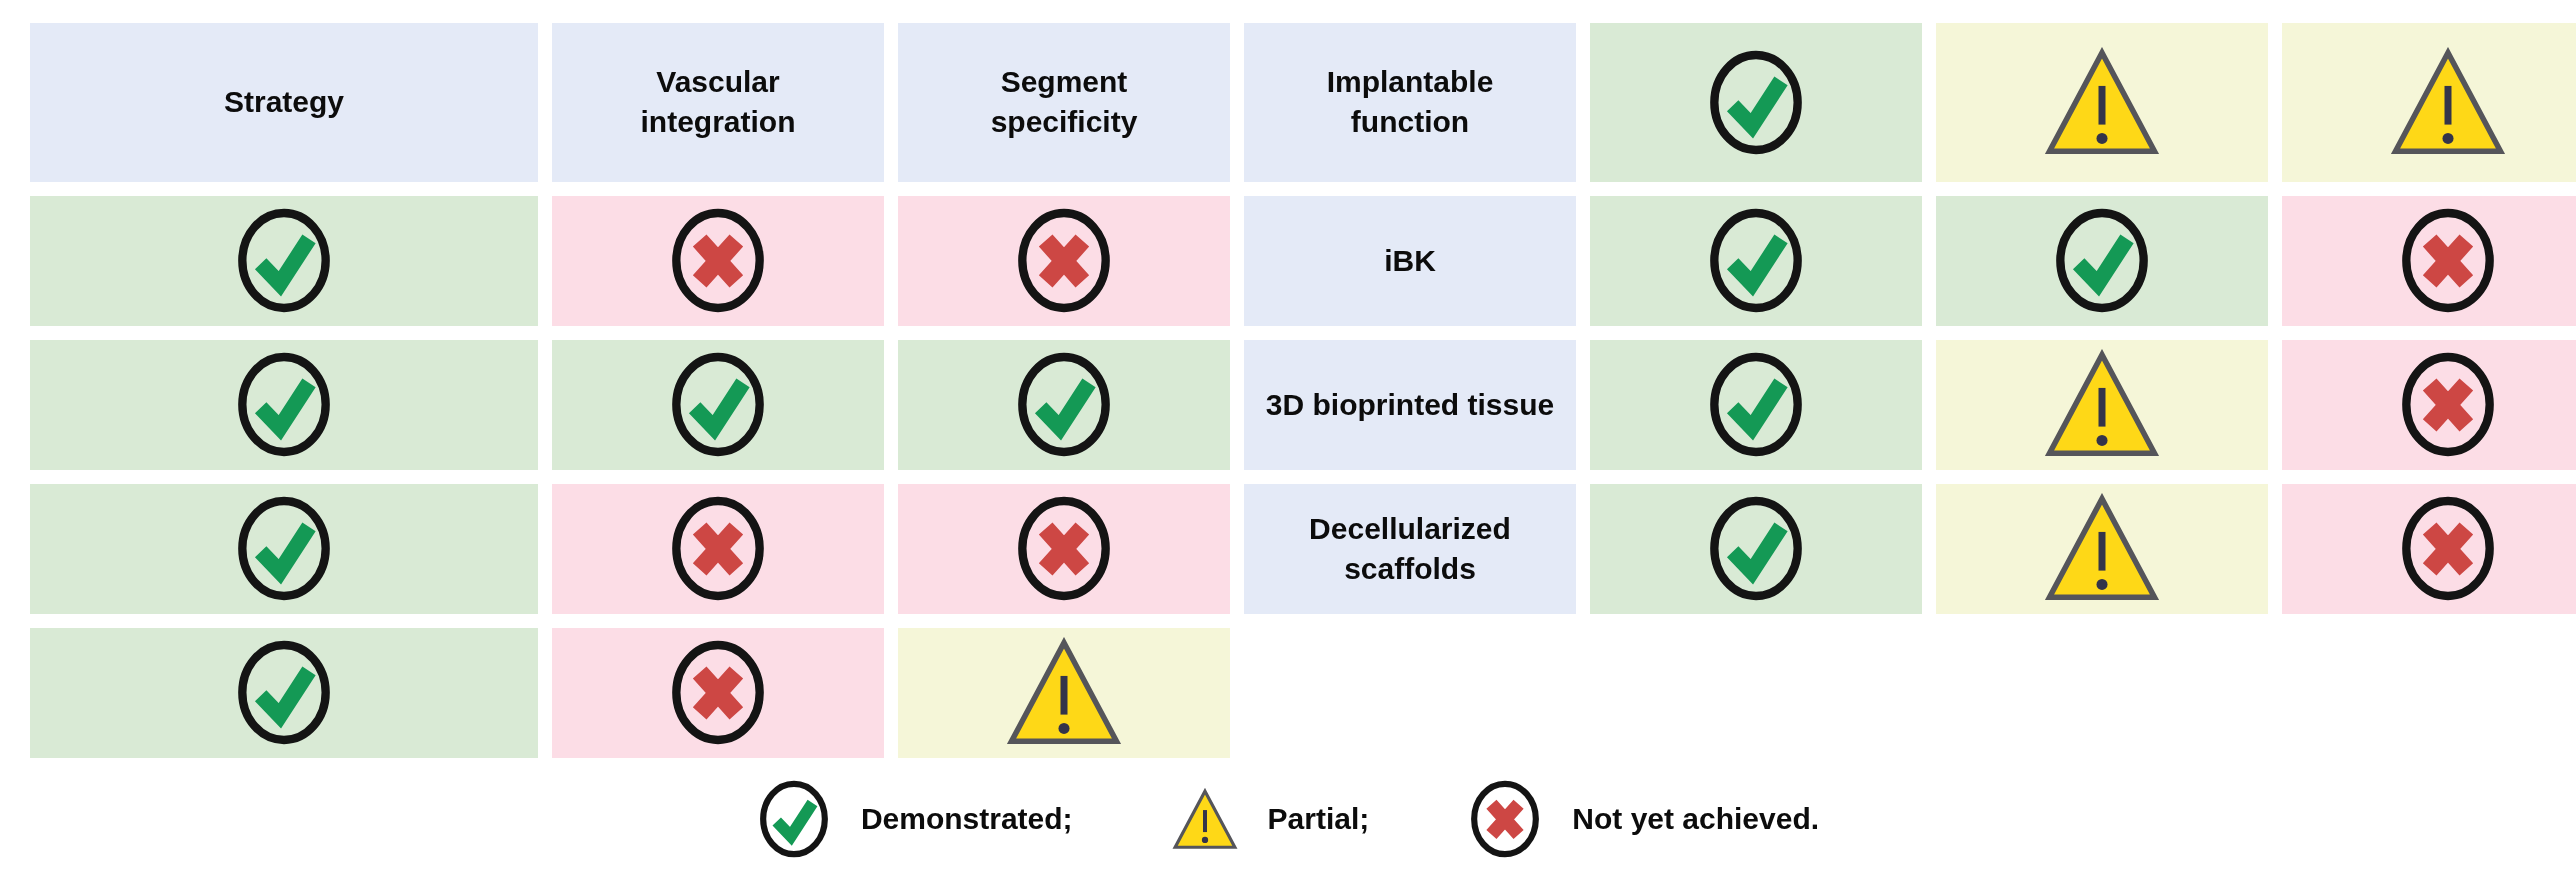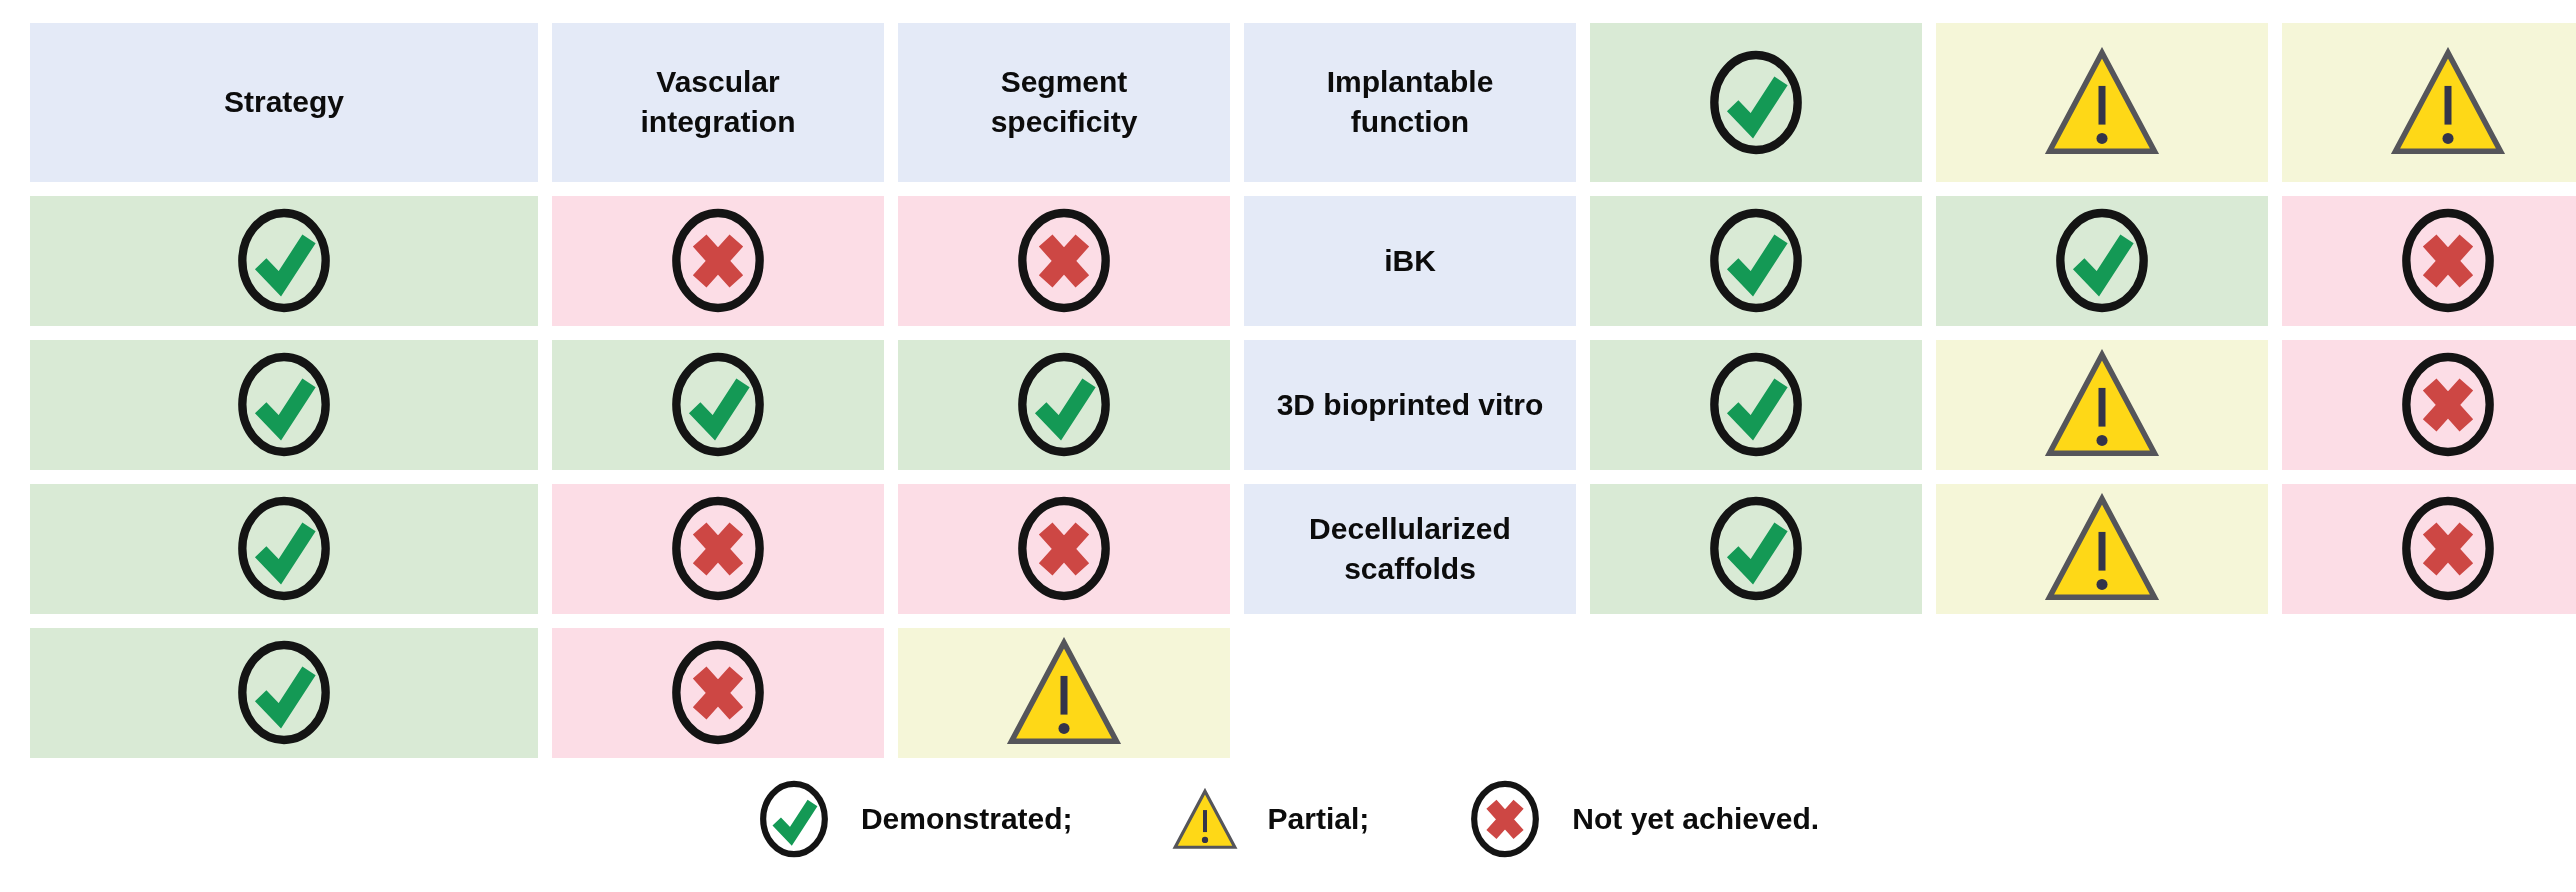--- a/index.html
+++ b/index.html
@@ -117,21 +117,21 @@
     <path d="M32 70 L55 94 L90 40" fill="none" stroke="var(--check-green)" stroke-width="19" stroke-linecap="butt" stroke-linejoin="miter"></path>
   </svg></div>
     <div class="cell status status-demonstrated"><svg class="badge" viewBox="0 0 120 132" aria-hidden="true">
     <ellipse cx="60" cy="66" rx="50" ry="57" fill="none" stroke="var(--ring)" stroke-width="10"></ellipse>
     <path d="M32 70 L55 94 L90 40" fill="none" stroke="var(--check-green)" stroke-width="19" stroke-linecap="butt" stroke-linejoin="miter"></path>
   </svg></div>
     <div class="cell status status-demonstrated"><svg class="badge" viewBox="0 0 120 132" aria-hidden="true">
     <ellipse cx="60" cy="66" rx="50" ry="57" fill="none" stroke="var(--ring)" stroke-width="10"></ellipse>
     <path d="M32 70 L55 94 L90 40" fill="none" stroke="var(--check-green)" stroke-width="19" stroke-linecap="butt" stroke-linejoin="miter"></path>
   </svg></div>
-    <div class="cell rowlabel">3D bioprinted vitro</div>
+    <div class="cell rowlabel">3D bioprinted tissue</div>
     <div class="cell status status-demonstrated"><svg class="badge" viewBox="0 0 120 132" aria-hidden="true">
     <ellipse cx="60" cy="66" rx="50" ry="57" fill="none" stroke="var(--ring)" stroke-width="10"></ellipse>
     <path d="M32 70 L55 94 L90 40" fill="none" stroke="var(--check-green)" stroke-width="19" stroke-linecap="butt" stroke-linejoin="miter"></path>
   </svg></div>
     <div class="cell status status-partial"><svg class="tri" viewBox="0 0 126 120" aria-hidden="true">
     <path d="M63 6 L120 113 L6 113 Z" fill="var(--tri-fill)" stroke="var(--tri-stroke)" stroke-width="6" stroke-linejoin="miter"></path>
     <rect x="59.2" y="42" width="7.6" height="42" fill="var(--excl)"></rect>
     <circle cx="63" cy="99" r="6" fill="var(--excl)"></circle>
   </svg></div>
     <div class="cell status status-not_achieved"><svg class="badge" viewBox="0 0 120 132" aria-hidden="true">

